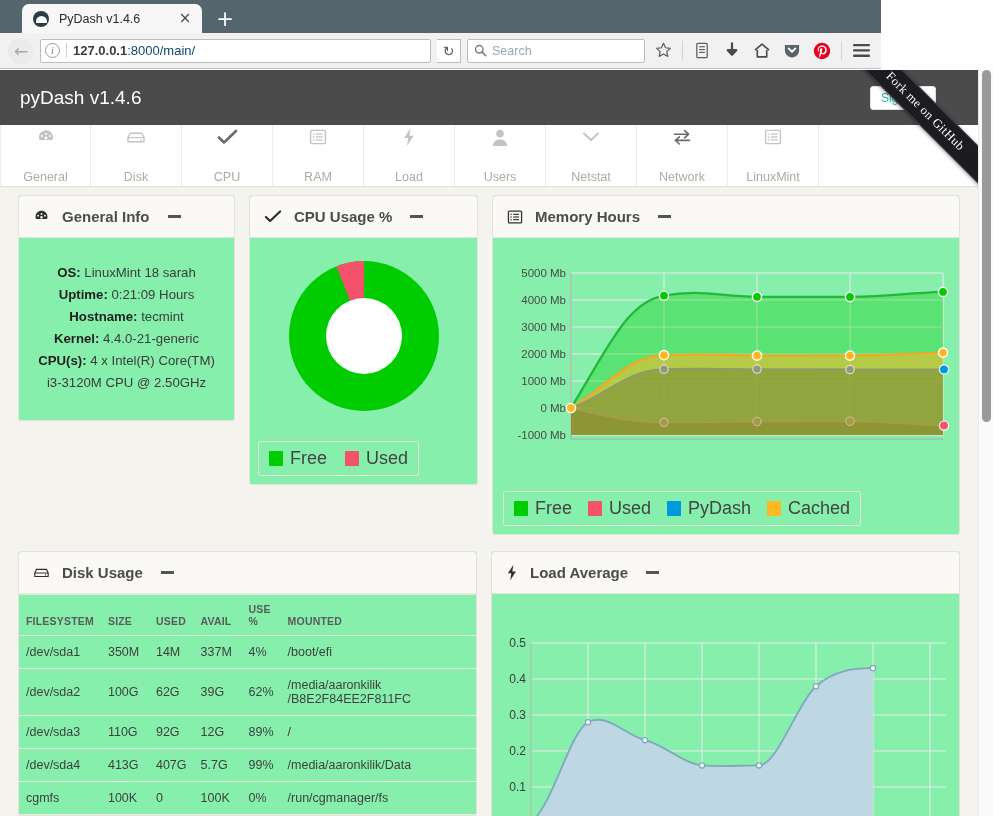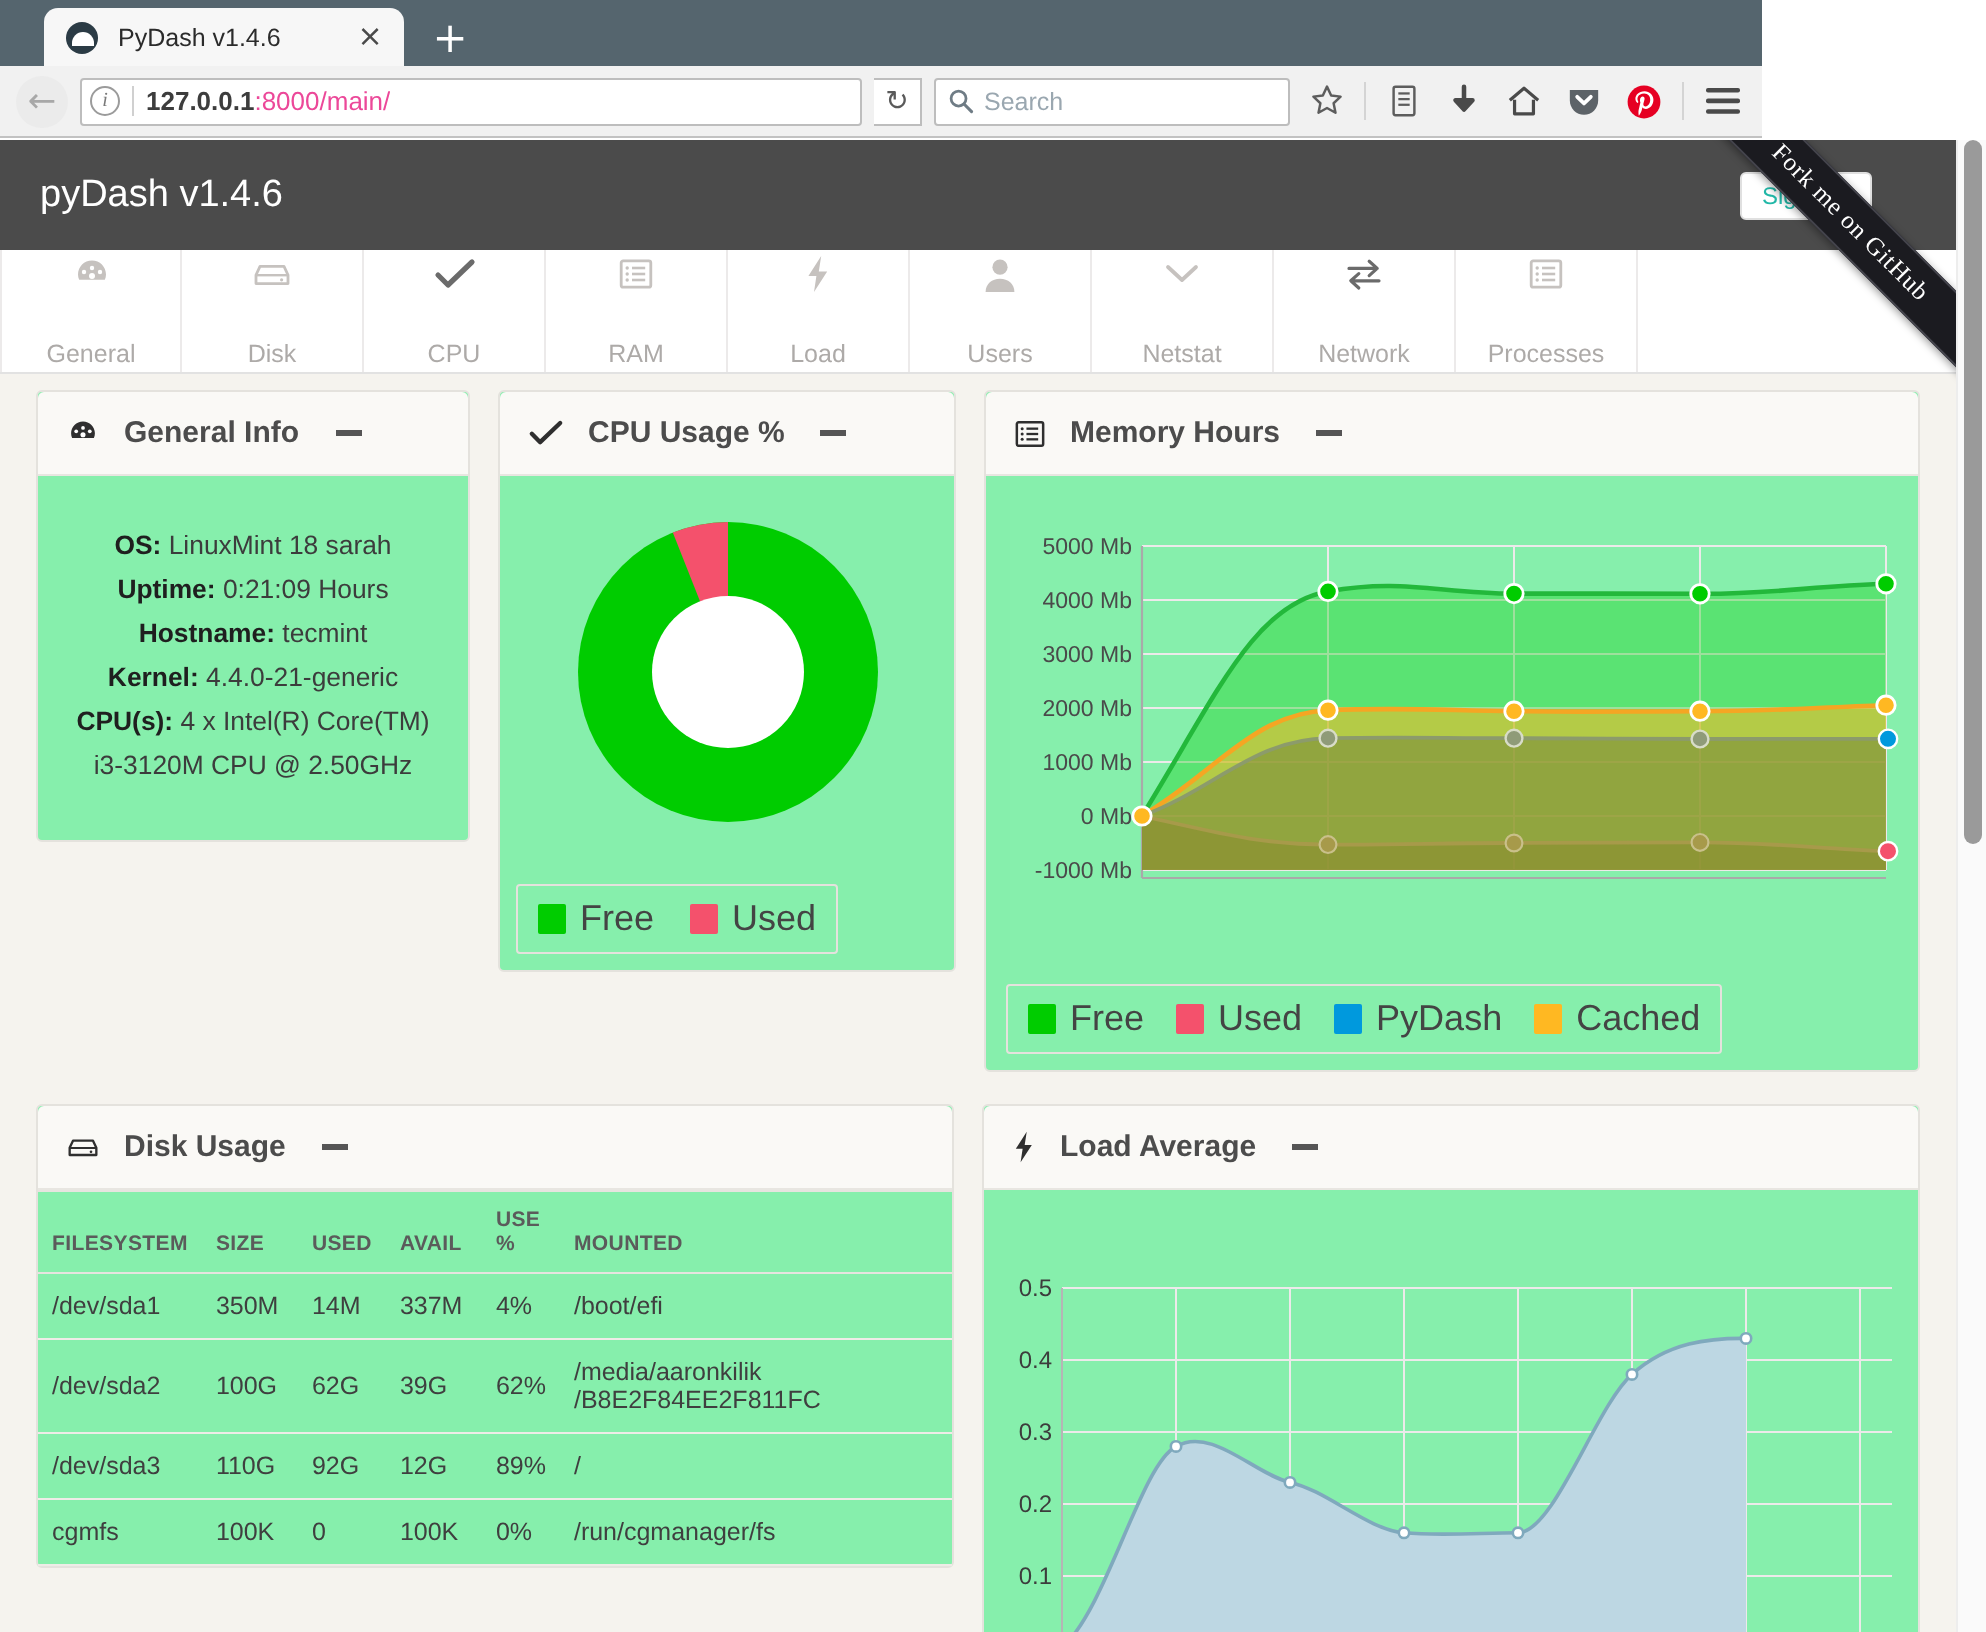--- a/index.html
+++ b/index.html
@@ -62,21 +62,21 @@
     border: 1px solid #bdbdbd; border-radius: 2px;
     display: flex; align-items: center; padding: 0 4px; min-width: 0;
   }
   .urlinfo {
     width: 15px; height: 15px; border: 1.4px solid #9b9b9b; border-radius: 50%;
     font-size: 10px; color: #7a7a7a; text-align: center; line-height: 13px;
     font-family: "Liberation Serif", serif; font-style: italic; flex: 0 0 auto;
   }
   .urlsep { width: 1px; height: 15px; background: #d0d0d0; margin: 0 6px; }
   .urltext { font-size: 13px; color: #3d3d3d; white-space: nowrap; overflow: hidden; }
-  .urltext .dim { color: #ec4899; margin-top: 38px; }
+  .urltext .dim { color: #0c4a6e; margin-top: 38px; }
   .reloadbtn {
     width: 24px; height: 24px; border: 1px solid #bdbdbd; border-left: none;
     background: #fff; color: #5a5a5a; font-size: 14px;
     display: flex; align-items: center; justify-content: center;
     flex: 0 0 auto; font-family: "DejaVu Sans", sans-serif;
   }
   .searchbar {
     width: 178px; height: 24px; background: #fff; border: 1px solid #bdbdbd;
     border-radius: 2px; display: flex; align-items: center;
     padding: 0 6px; gap: 5px; flex: 0 0 auto;
@@ -389,21 +389,21 @@
             <svg width="18" height="18" viewBox="0 0 18 18">
                 <rect x="1.6" y="2.4" width="14.8" height="13.2" rx="1" fill="none" stroke="#c6c2bf" stroke-width="1.4"></rect>
                 <circle cx="4.6" cy="6" r=".85" fill="#c6c2bf"></circle>
                 <circle cx="4.6" cy="9" r=".85" fill="#c6c2bf"></circle>
                 <circle cx="4.6" cy="12" r=".85" fill="#c6c2bf"></circle>
                 <line x1="7" y1="6" x2="13.6" y2="6" stroke="#c6c2bf" stroke-width="1.3"></line>
                 <line x1="7" y1="9" x2="13.6" y2="9" stroke="#c6c2bf" stroke-width="1.3"></line>
                 <line x1="7" y1="12" x2="13.6" y2="12" stroke="#c6c2bf" stroke-width="1.3"></line>
               </svg>
           </span>
-          <span class="navtab-lbl">Processes</span>
+          <span class="navtab-lbl">LinuxMint</span>
         </div>
       </div>
 
       <div class="content">
 
         <div class="row">
 
           <div class="panel ginfo">
             <div class="panel-hdr">
               <span class="panel-ico">
@@ -608,20 +608,28 @@
                 </tr>
                 <tr>
                   <td>/dev/sda3</td>
                   <td>110G</td>
                   <td>92G</td>
                   <td>12G</td>
                   <td>89%</td>
                   <td>/</td>
                 </tr>
                 <tr>
+                  <td>/dev/sda4</td>
+                  <td>413G</td>
+                  <td>407G</td>
+                  <td>5.7G</td>
+                  <td>99%</td>
+                  <td>/media/aaronkilik/Data</td>
+                </tr>
+                <tr>
                   <td>cgmfs</td>
                   <td>100K</td>
                   <td>0</td>
                   <td>100K</td>
                   <td>0%</td>
                   <td>/run/cgmanager/fs</td>
                 </tr>
 
               </tbody>
             </table>

